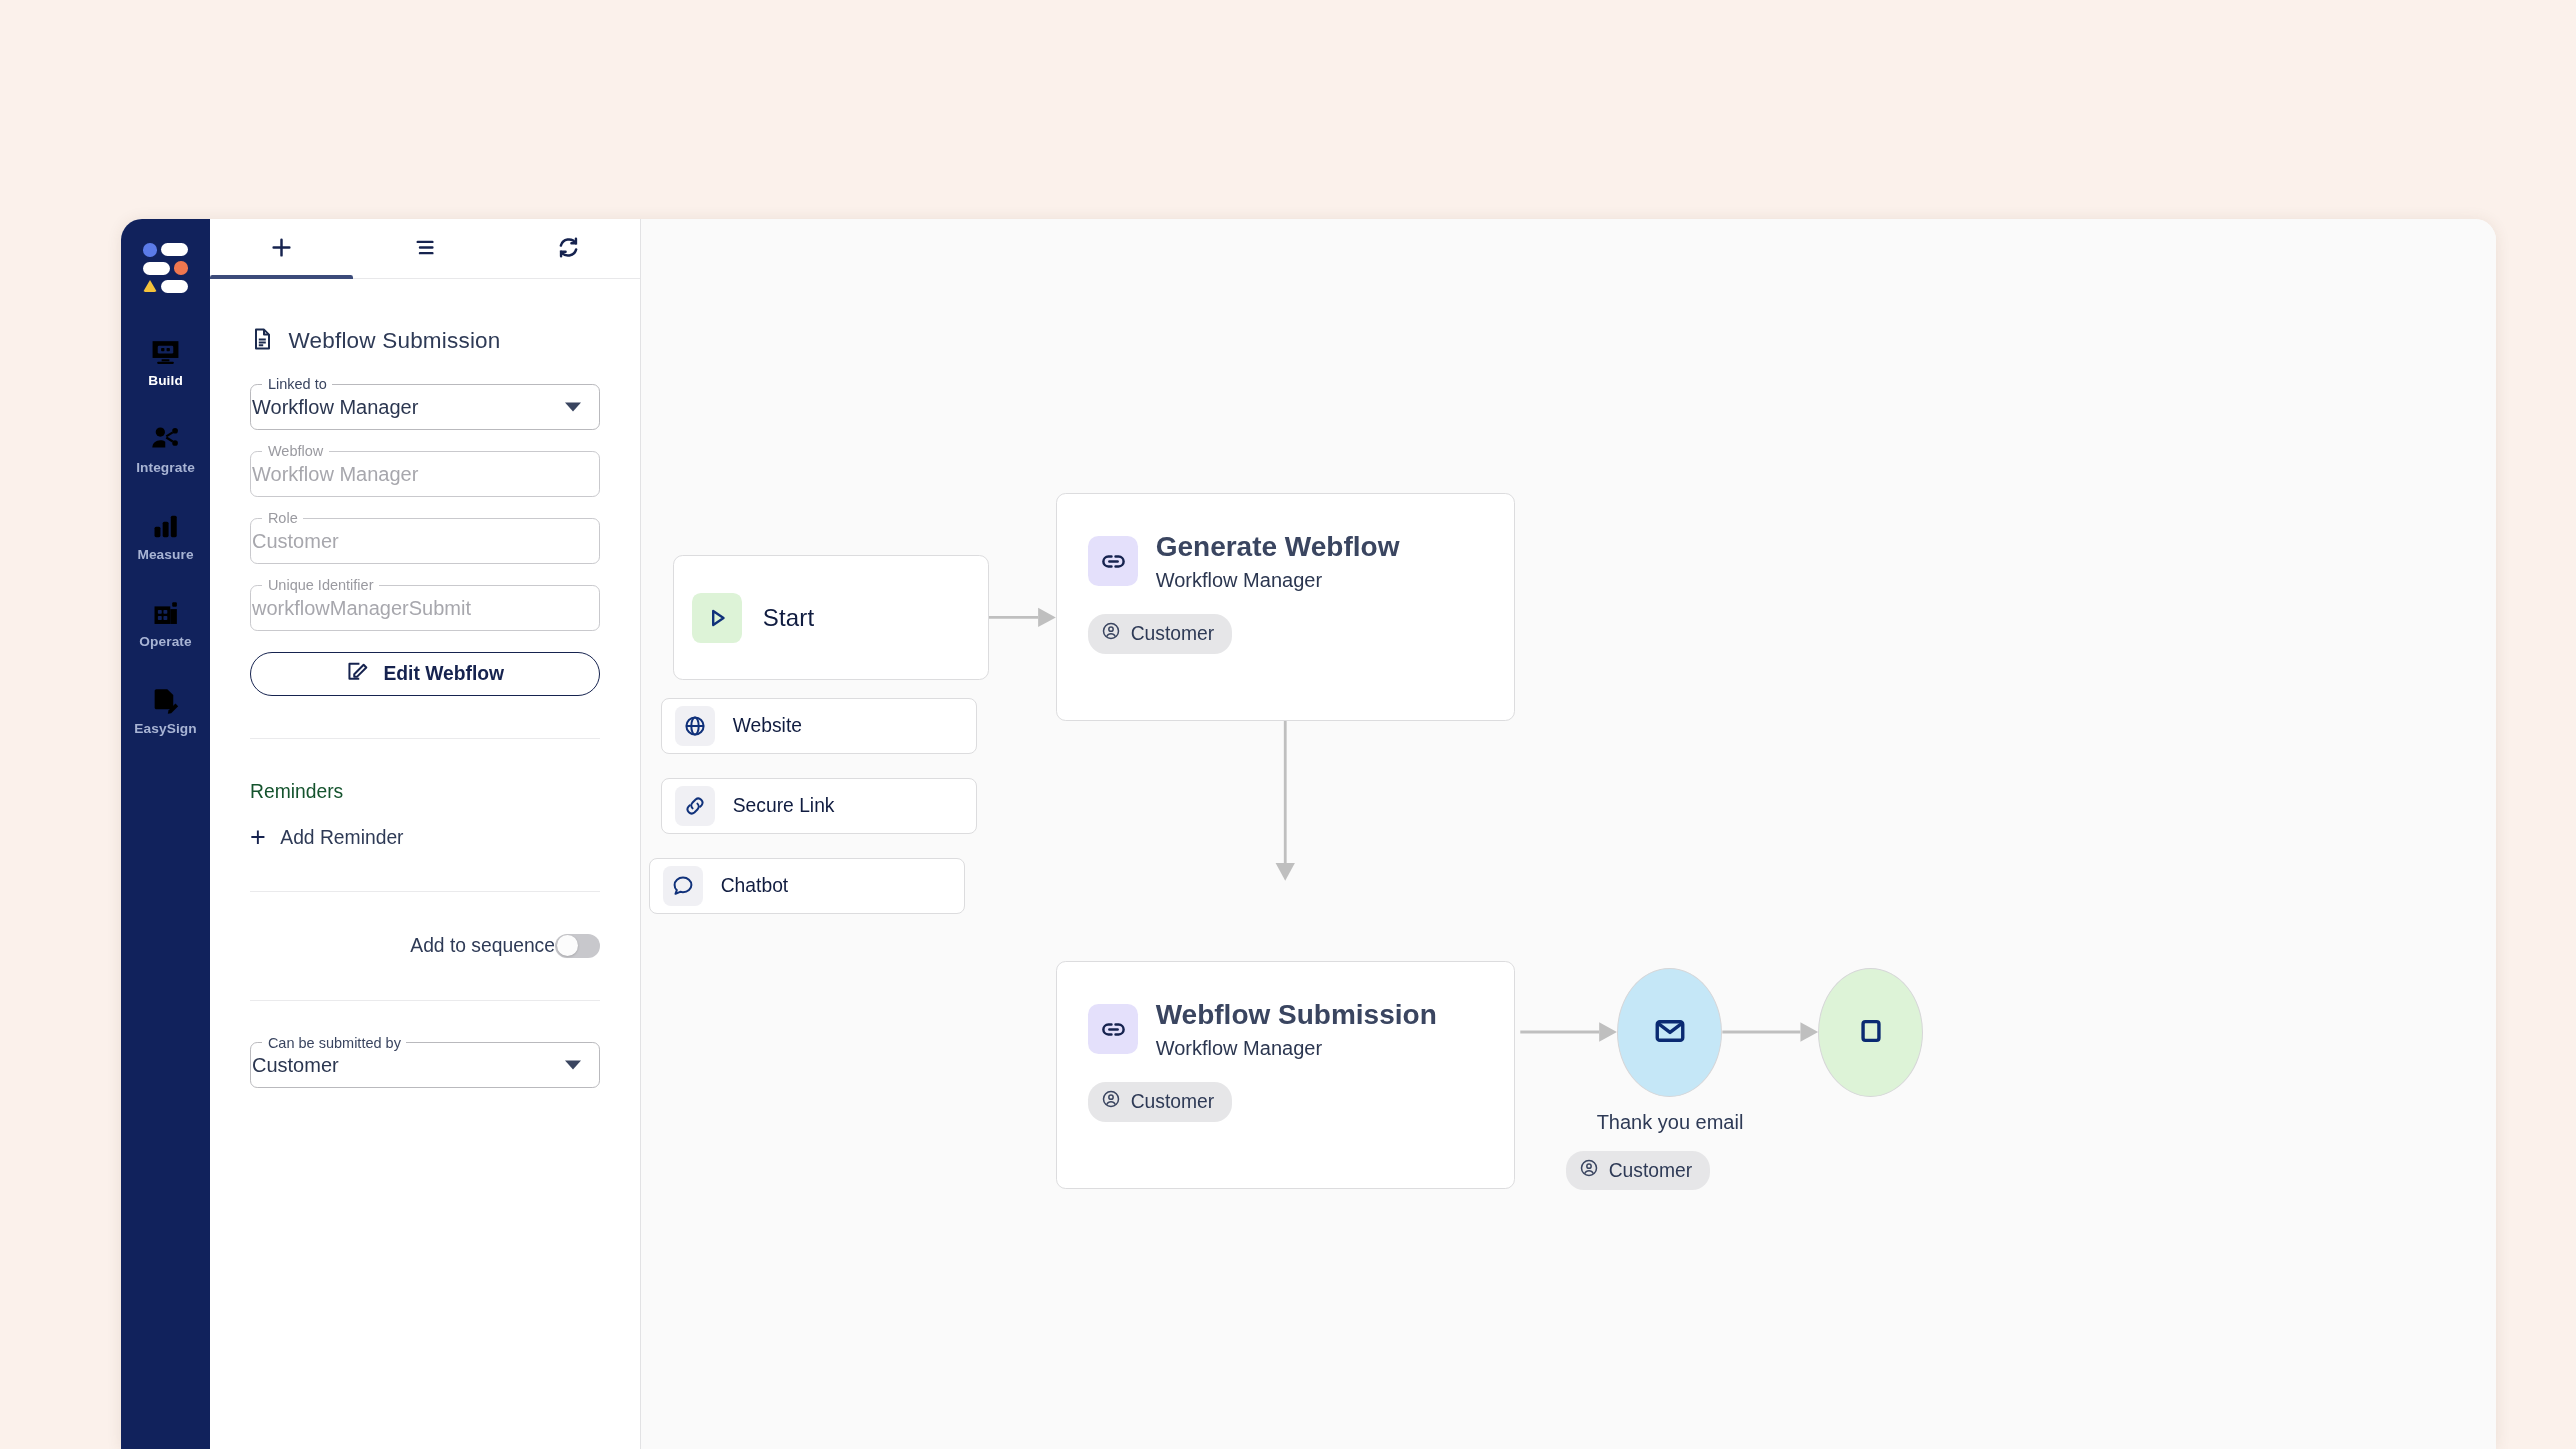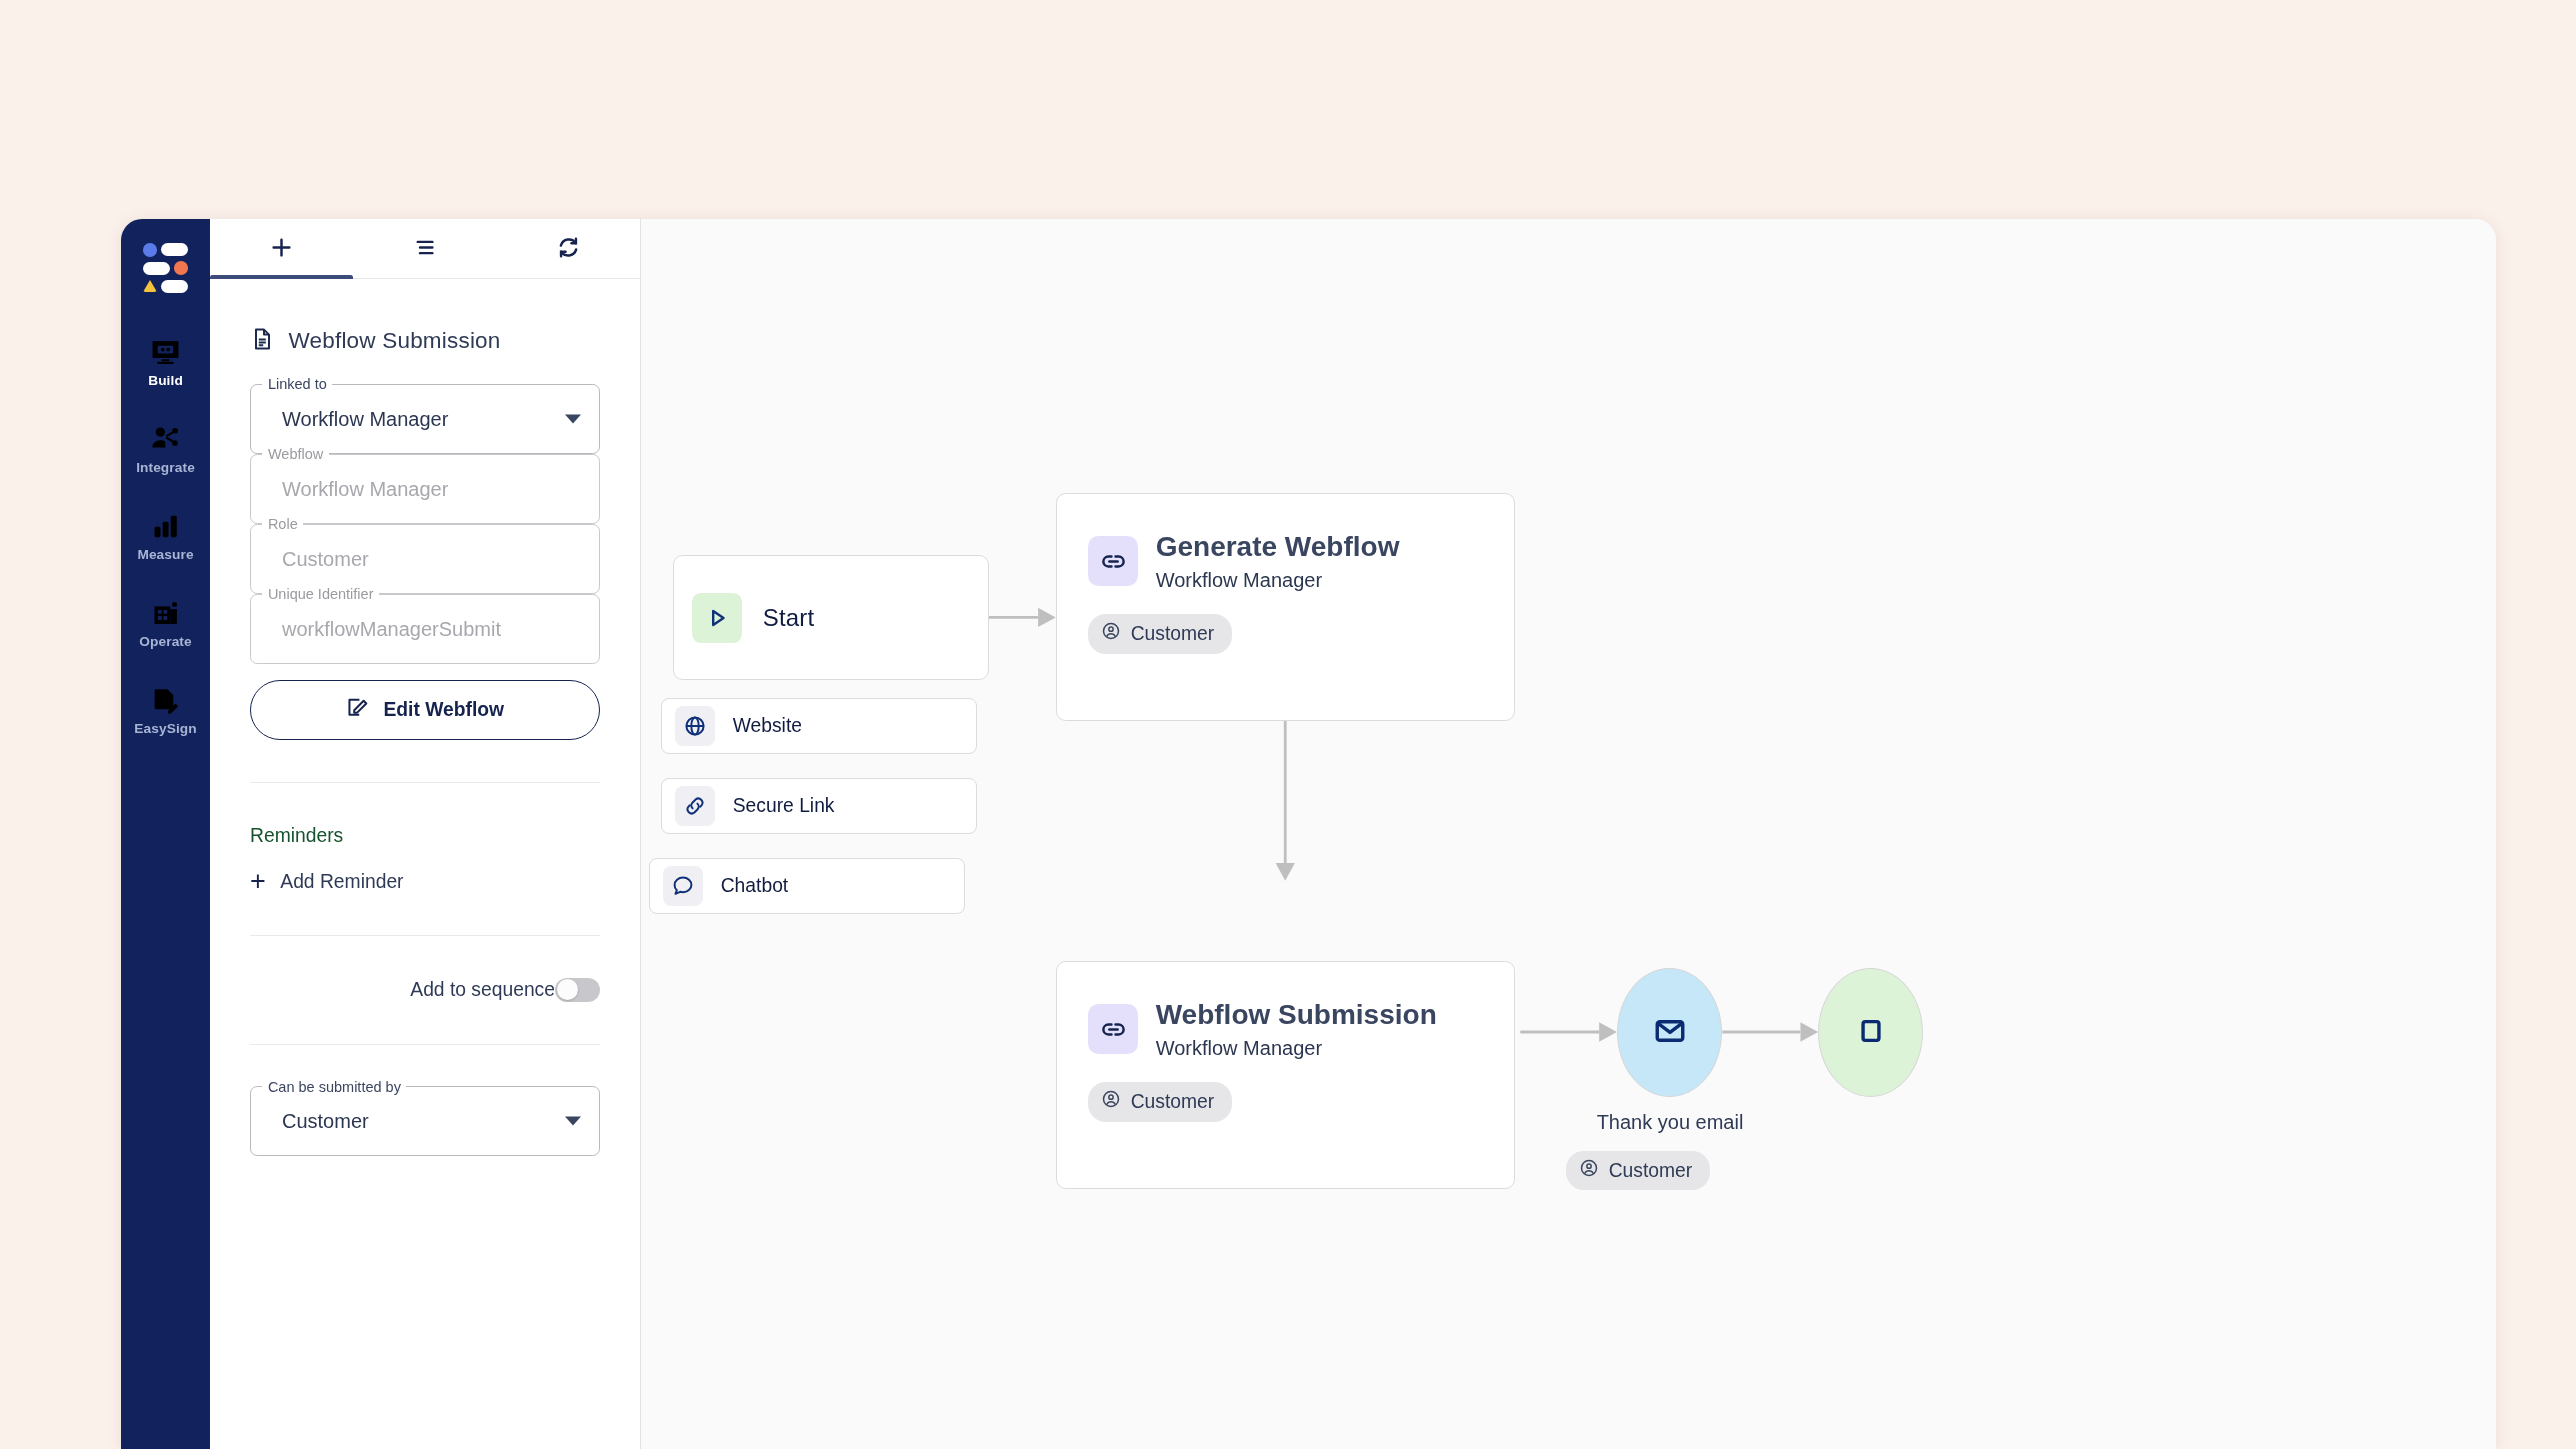--- a/index.html
+++ b/index.html
@@ -77,45 +77,46 @@
   }
   #panel-body { flex: 1; padding: 0 40px; overflow: hidden; }
 
   #panel-title-row { display:flex; align-items:center; gap:14.5px; margin-top: 47px; margin-bottom: 29px; }
   #panel-title-row svg { width: 24px; height: 26px; stroke:#1B2A4E; fill:none; stroke-width:2; }
   #panel-title { font-size: 22.5px; color:#2E3A56; letter-spacing: 0.2px; }
 
   
   .field {
     position: relative;
-    height: 70px;
+    height: 46px;
     border: 0.8px solid #B9B9BD;
     border-radius: 7.2px;
+    margin-bottom: 21px;
     display: flex; align-items: center;
-    padding: 0 31px;
+    padding: 0 1px;
     background: #fff;
   }
   .field .legend {
     position:absolute; top:-8.9px; left:11.3px;
     background:#fff; padding: 0 5.6px;
     font-size: 14.5px; line-height: 17.7px;
     color: #3A4560;
   }
   .field.muted { border-color:#C9C9CD; }
   .field.muted .legend { color:#9A9AA0; }
   .field .value { font-size: 20px; color:#2B3650; }
   .field.muted .value { color:#A7A7AD; }
   .field .caret {
     position:absolute; right: 17.7px; top: 50%; transform: translateY(-50%);
     width:0;height:0;border-left:8.9px solid transparent;border-right:8.9px solid transparent;
     border-top:9.7px solid #3A4560;
   }
 
   #edit-webflow-btn {
-    height: 60px; width: 100%;
+    height: 44px; width: 100%;
     border: 1.6px solid #16234F; border-radius: 32px;
     background:#fff; cursor:pointer;
     display:flex; align-items:center; justify-content:center; gap:14.5px;
     margin-top: 16px;
   }
   #edit-webflow-btn svg { width:23px; height:23px; stroke:#16234F; fill:none; stroke-width:2.1; }
   #edit-webflow-btn span { font-size: 19.3px; font-weight: 700; color:#16234F; }
 
   .hr { height:0.8px; background:#EAEAEC; margin: 42px 0; }
 

